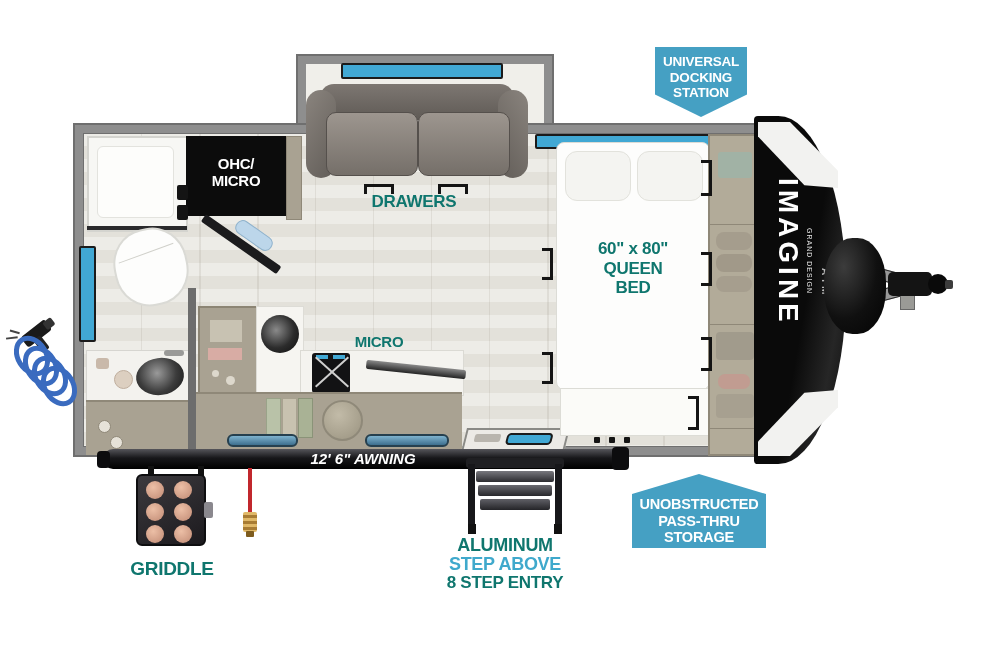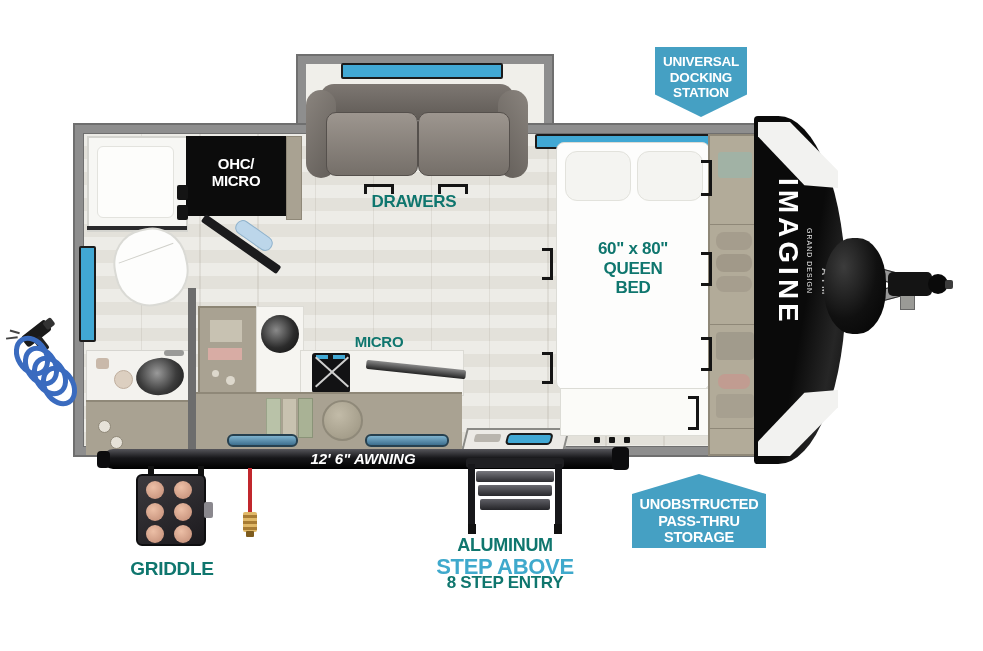--- a/index.html
+++ b/index.html
@@ -188,21 +188,21 @@
     <div class="abs" style="left:0;top:0;width:98px;height:10px;background:#1f1f22;border-radius:3px;"></div>
     <div class="abs" style="left:2px;top:6px;width:7px;height:62px;background:#17171a;"></div>
     <div class="abs" style="left:89px;top:6px;width:7px;height:62px;background:#17171a;"></div>
     <div class="abs" style="left:10px;top:13px;width:78px;height:11px;background:linear-gradient(180deg,#78787e,#2c2c30);border-radius:2px;"></div>
     <div class="abs" style="left:12px;top:27px;width:74px;height:11px;background:linear-gradient(180deg,#6a6a70,#28282c);border-radius:2px;"></div>
     <div class="abs" style="left:14px;top:41px;width:70px;height:11px;background:linear-gradient(180deg,#606066,#242428);border-radius:2px;"></div>
     <div class="abs" style="left:2px;top:66px;width:8px;height:10px;background:#111;"></div>
     <div class="abs" style="left:88px;top:66px;width:8px;height:10px;background:#111;"></div>
   </div>
   <div class="lbl" style="left:430px;top:536px;width:150px;font-size:18px;">ALUMINUM</div>
-  <div class="lbl" style="left:430px;top:555px;width:150px;font-size:22px;color:var(--step-above-blue,#3fa9cc);">STEP ABOVE</div>
+  <div class="lbl" style="left:430px;top:555px;width:150px;font-size:18px;color:var(--step-above-blue,#3fa9cc);">STEP ABOVE</div>
   <div class="lbl" style="left:430px;top:574px;width:150px;font-size:17px;">8 STEP ENTRY</div>
 
   <div class="abs" style="left:148px;top:466px;width:6px;height:12px;background:#111;"></div>
   <div class="abs" style="left:198px;top:466px;width:6px;height:12px;background:#111;"></div>
   <div class="abs" style="left:136px;top:474px;width:66px;height:68px;border-radius:6px;border:2px solid #0e0e10;
               background:linear-gradient(150deg,#3c3a3e,#1c1a1e);">
     <div class="abs" style="left:8px;top:5px;width:18px;height:18px;border-radius:50%;background:radial-gradient(circle at 40% 35%,#ecbfa6,#c08a74);"></div>
     <div class="abs" style="left:36px;top:5px;width:18px;height:18px;border-radius:50%;background:radial-gradient(circle at 40% 35%,#ecbfa6,#c08a74);"></div>
     <div class="abs" style="left:8px;top:27px;width:18px;height:18px;border-radius:50%;background:radial-gradient(circle at 40% 35%,#ecbfa6,#c08a74);"></div>
     <div class="abs" style="left:36px;top:27px;width:18px;height:18px;border-radius:50%;background:radial-gradient(circle at 40% 35%,#ecbfa6,#c08a74);"></div>

